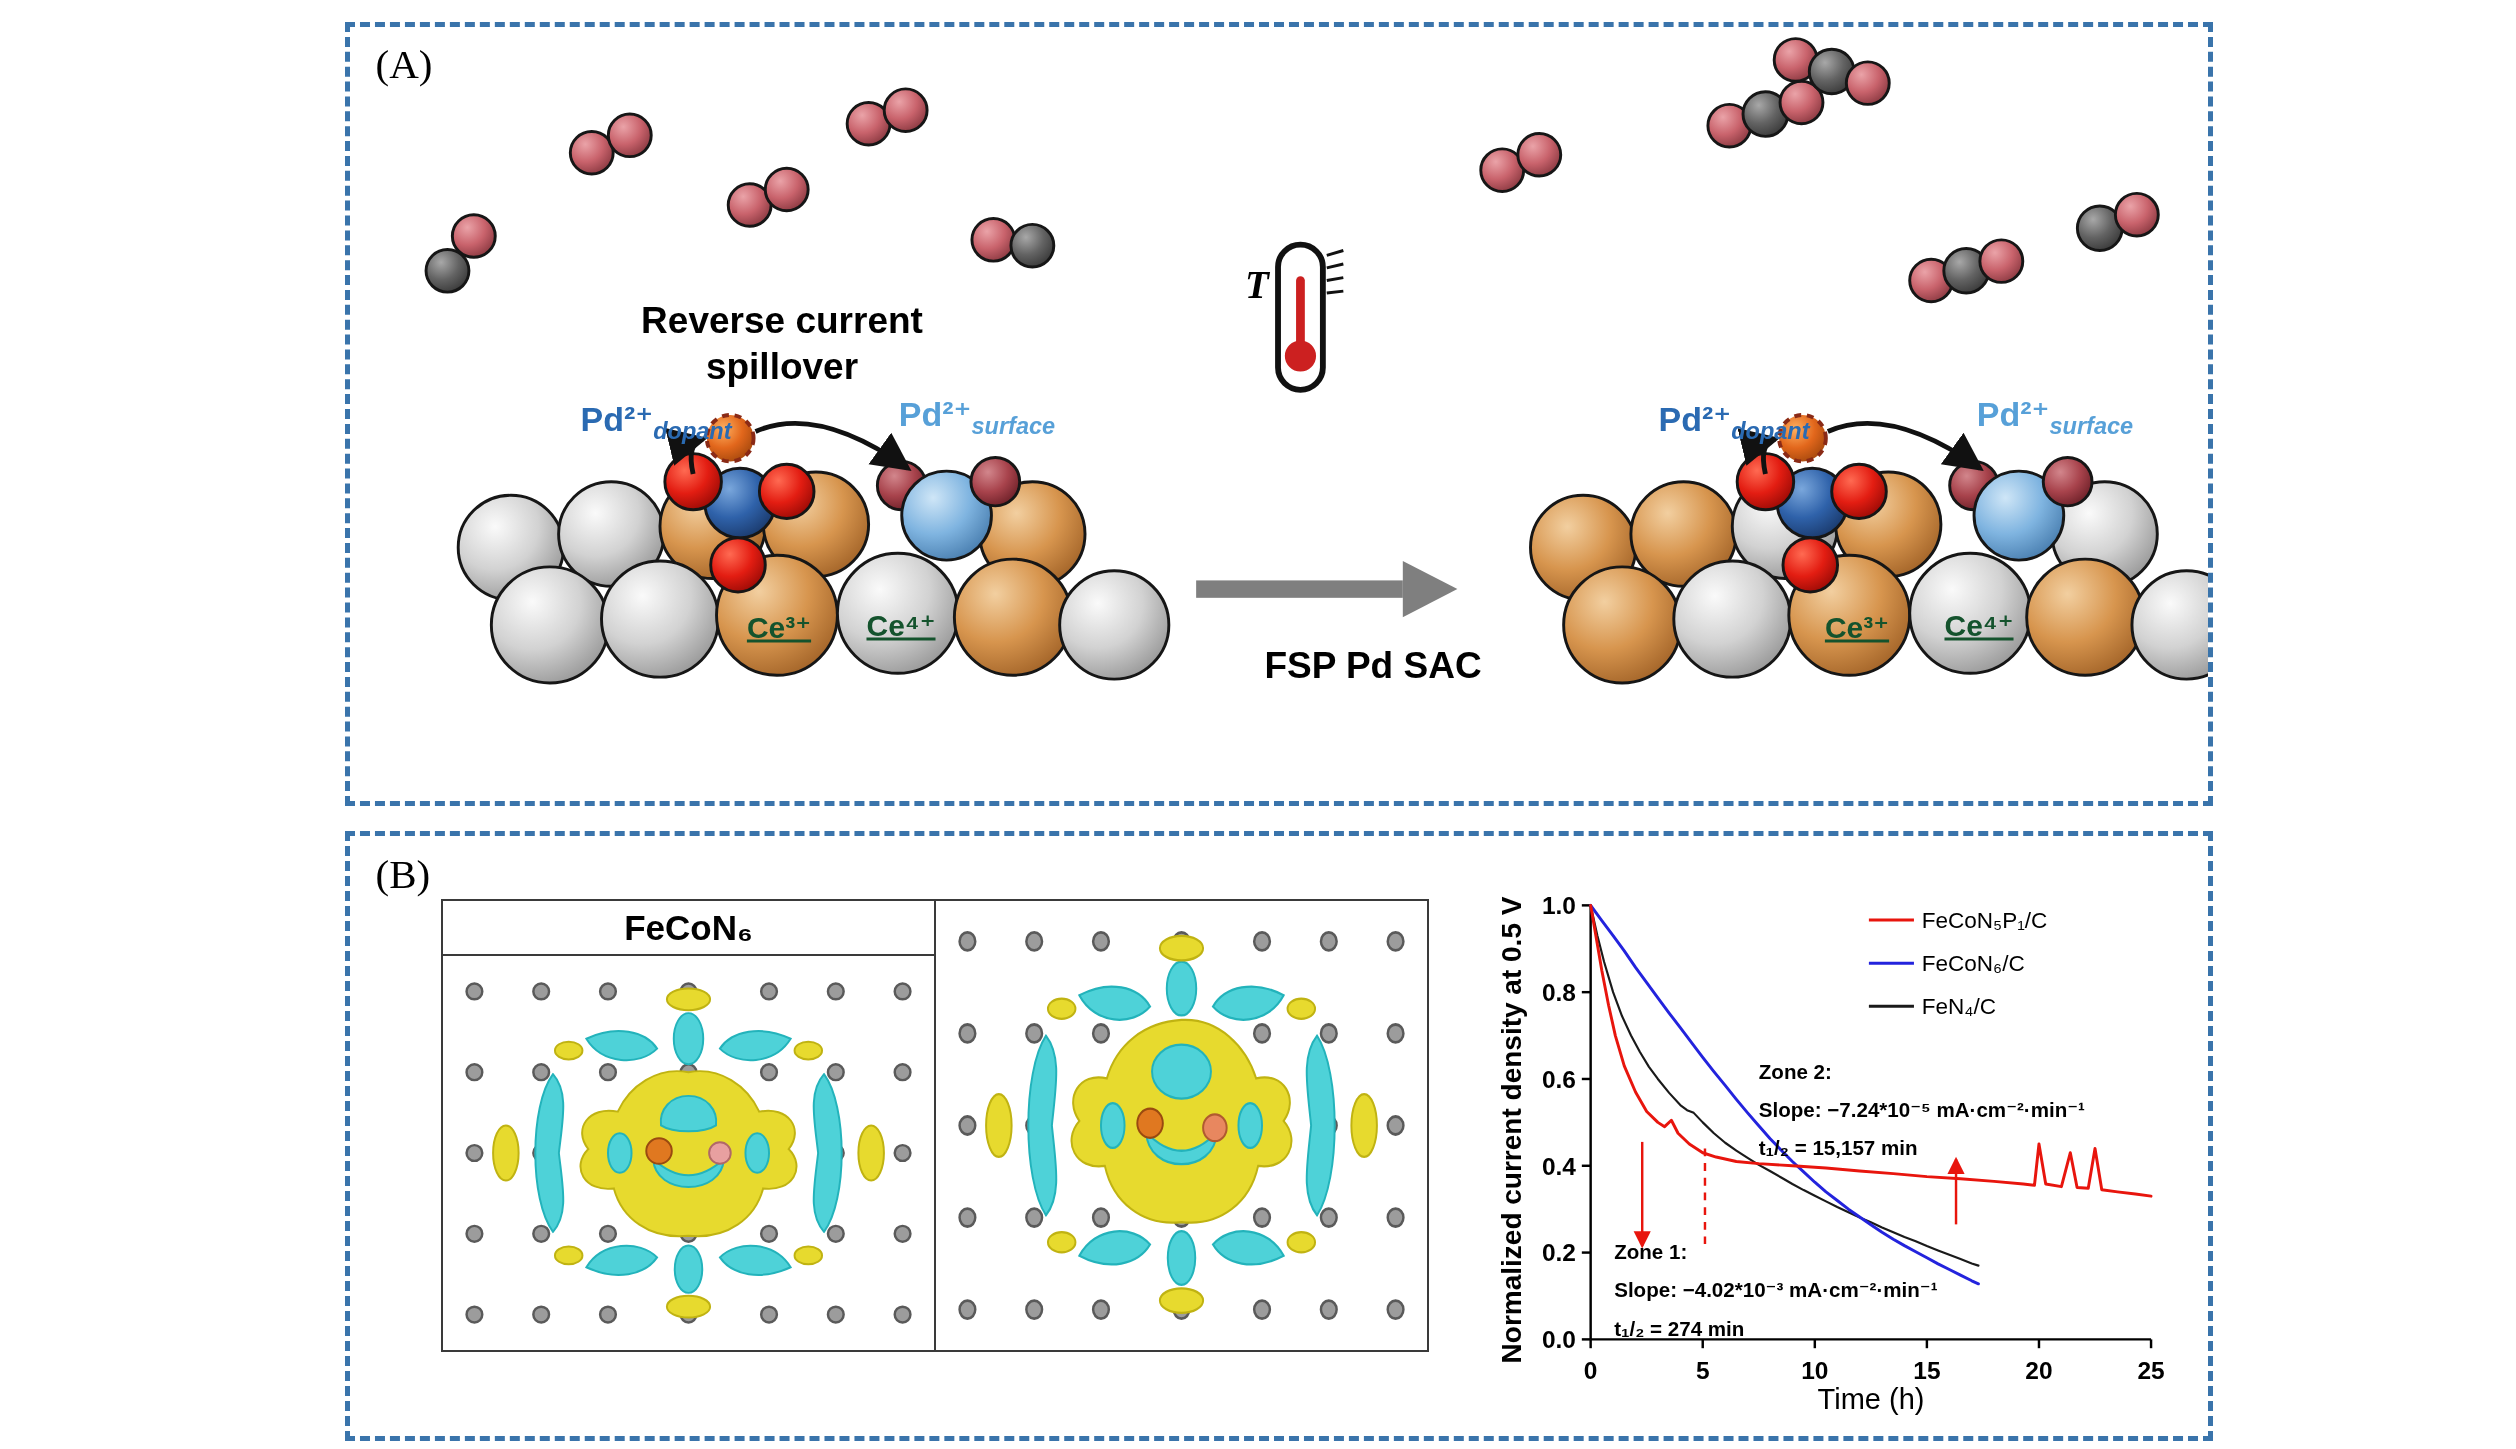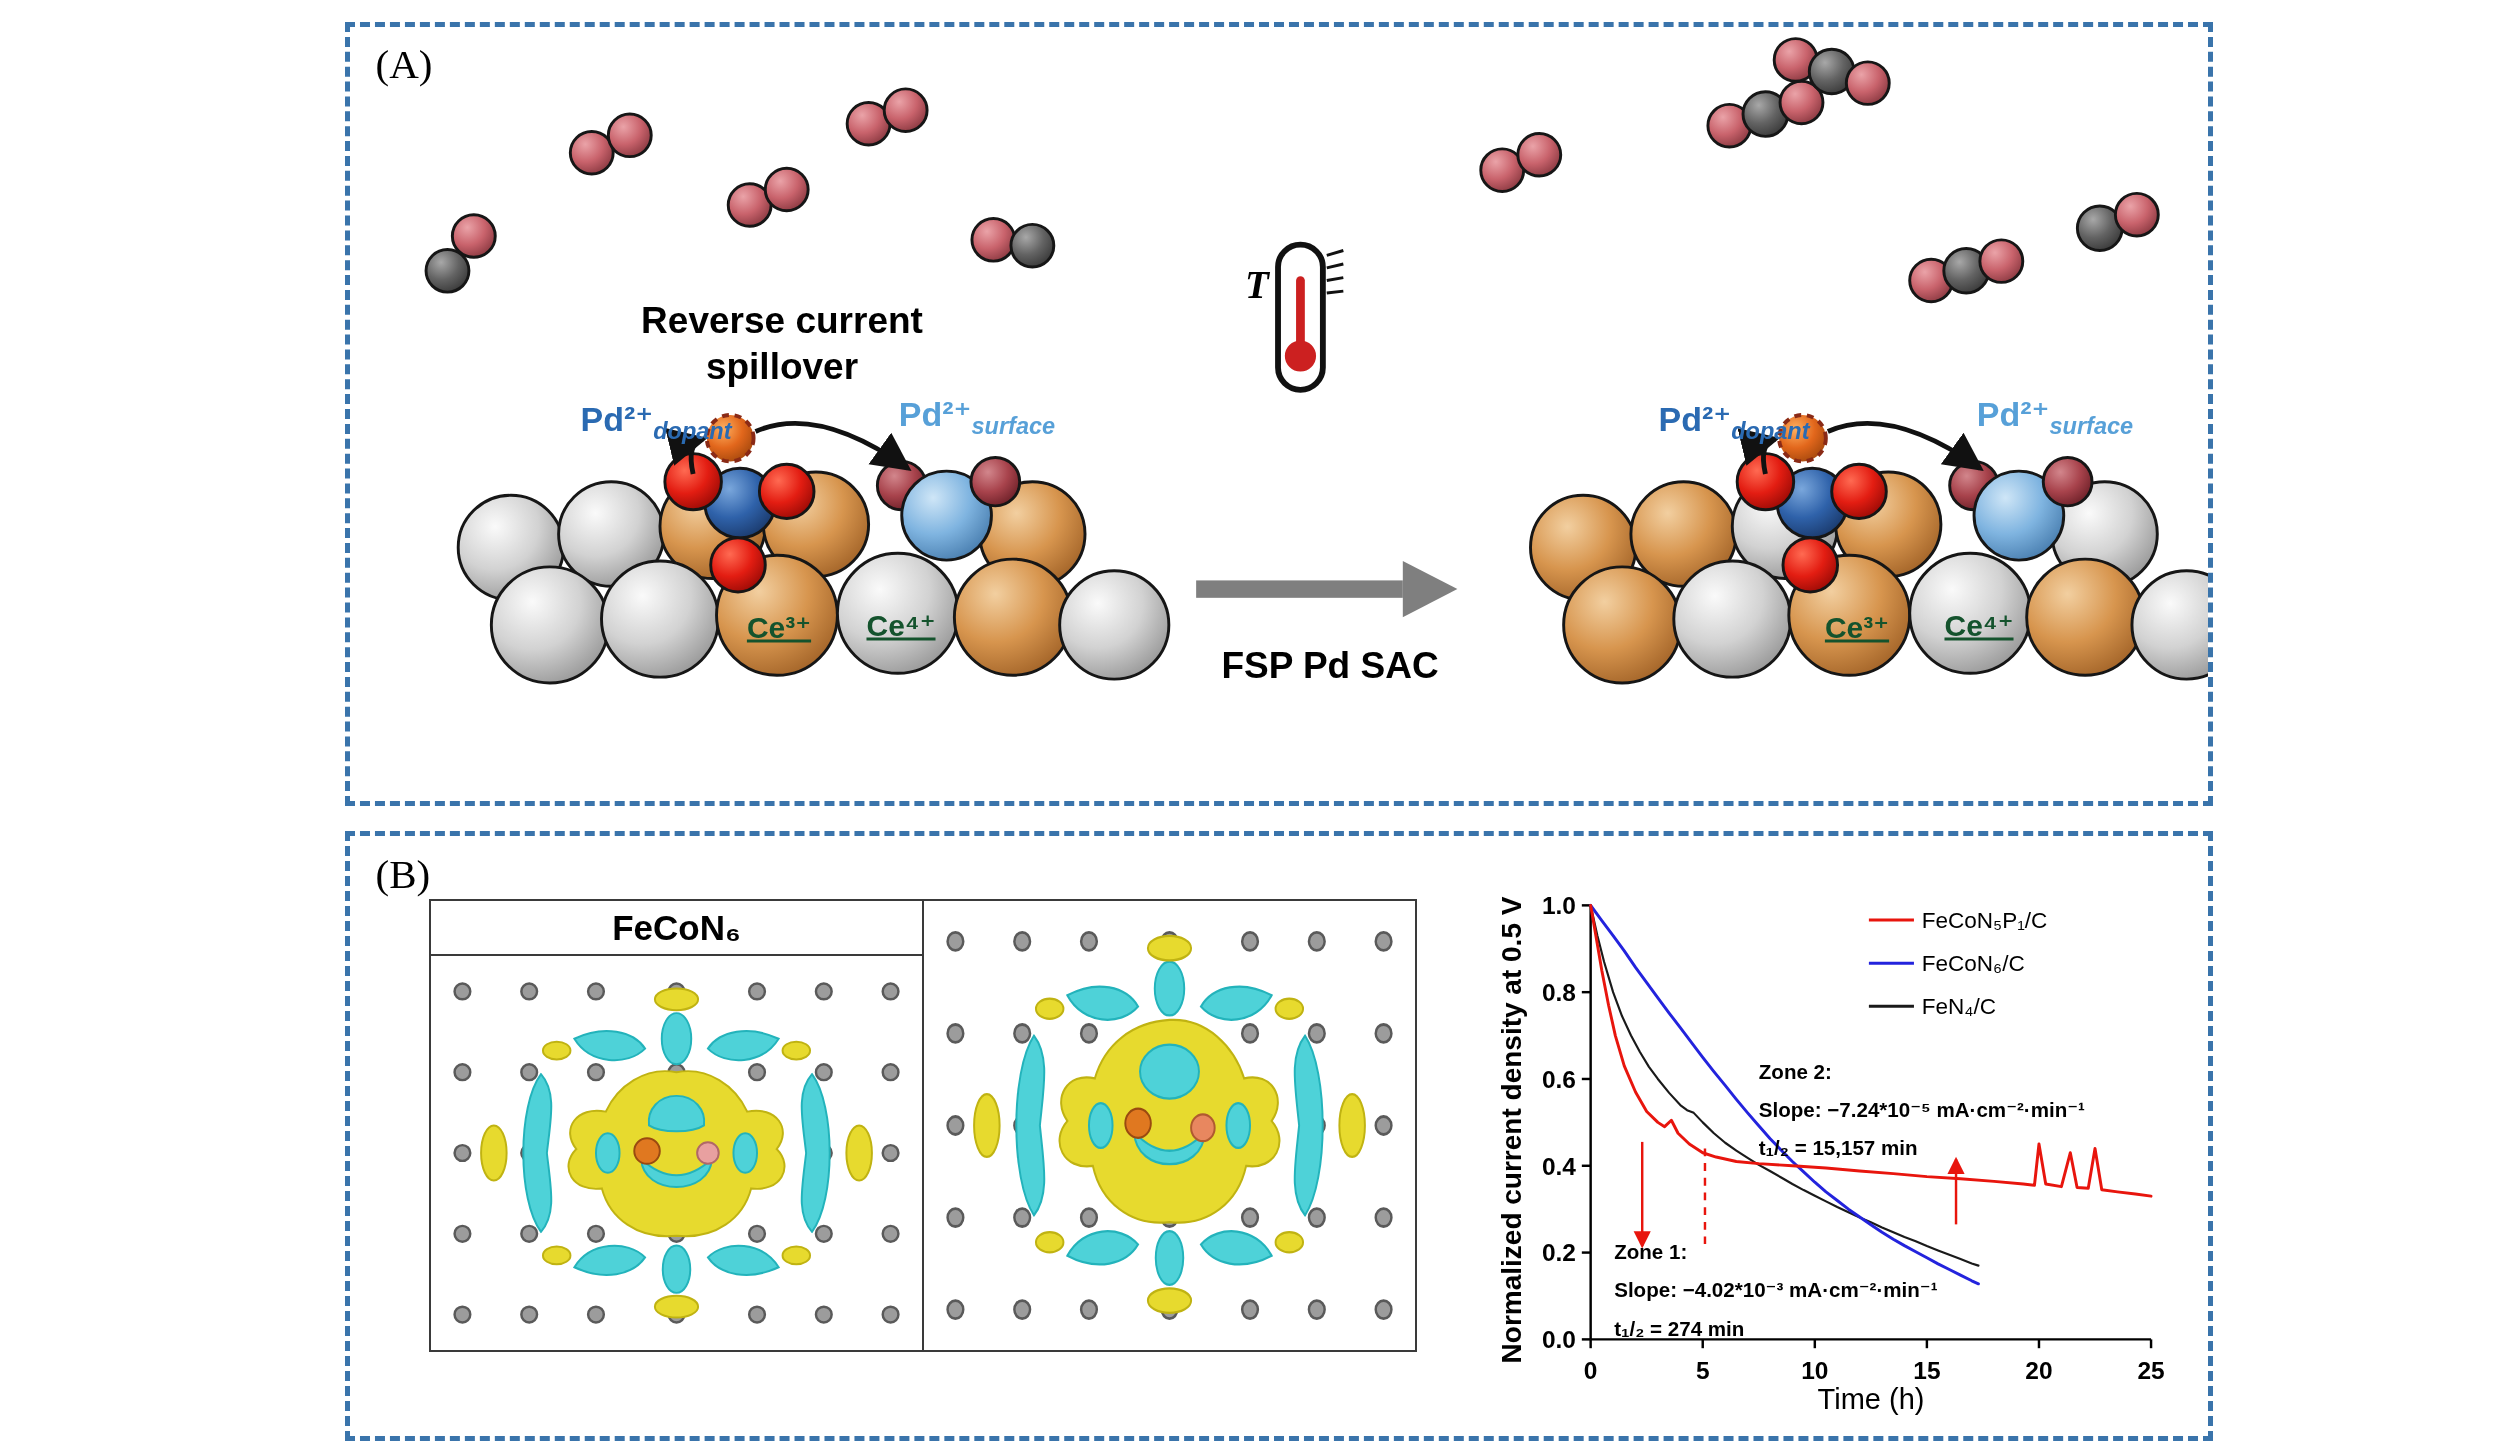--- a/index.html
+++ b/index.html
@@ -16,23 +16,23 @@
   .mols circle, .cluster circle { stroke:#161616; stroke-width:3; }
   .cluster .migrating { stroke:#8a2a16; stroke-width:4; stroke-dasharray:7 6; }
   .curve-arrow { fill:none; stroke:#111; stroke-width:5; }
   .caption { transform:translateX(-50%); text-align:center; font-weight:700; font-size:37px; line-height:1.25; white-space:nowrap; }
   .pd-label { font-weight:700; font-size:34px; }
   .pd-label sub { font-size:23.5px;font-style:italic; }
   .dopant { color:var(--pd-dopant-text,#2a6ab2); }
   .surface { color:var(--pd-surface-text,#57a0d8); }
   .ce-label { font-weight:700; font-size:30px; color:#14532d;text-decoration:underline; }
   .t-label { font-family:"Liberation Serif","DejaVu Serif",serif; font-style:italic; font-weight:700; font-size:39px; }
-  .fsp-label { font-weight:700; font-size:37px; }
+  .fsp-label { font-weight:700; font-size:37px;margin-left:43px; }
   
-  .dft-wrap { left:79px; top:63px; width:988px; height:453px; border:2.9px solid #3a3a3a; display:flex; background:#fff; }
+  .dft-wrap { left:91px; top:63px; width:988px; height:453px; border:2.9px solid #3a3a3a; display:flex; background:#fff; }
   .dft-box { flex:1; display:flex; flex-direction:column; border-right:2.9px solid #3a3a3a; min-width:0; }
   .dft-box:last-child { border-right:none; }
   .dft-title { height:55px; display:flex; align-items:center; justify-content:center;
                font-size:35px; font-weight:700; border-bottom:2.9px solid #3a3a3a; }
   .dft-art { flex:1; width:100%; height:calc(100% - 55px); }
   .latt { fill:#9c9c9c; stroke:#5a5a5a; stroke-width:2.5; }
   .cyan { fill:var(--iso-cyan,#4ed2d8); stroke:#23b3bb; stroke-width:2; }
   .yellow { fill:var(--iso-yellow,#e7da2e); stroke:#c0b312; stroke-width:2; }
   #chart-svg .axis { stroke:#000; stroke-width:2.5; }
   #chart-svg text { fill:#000; }

